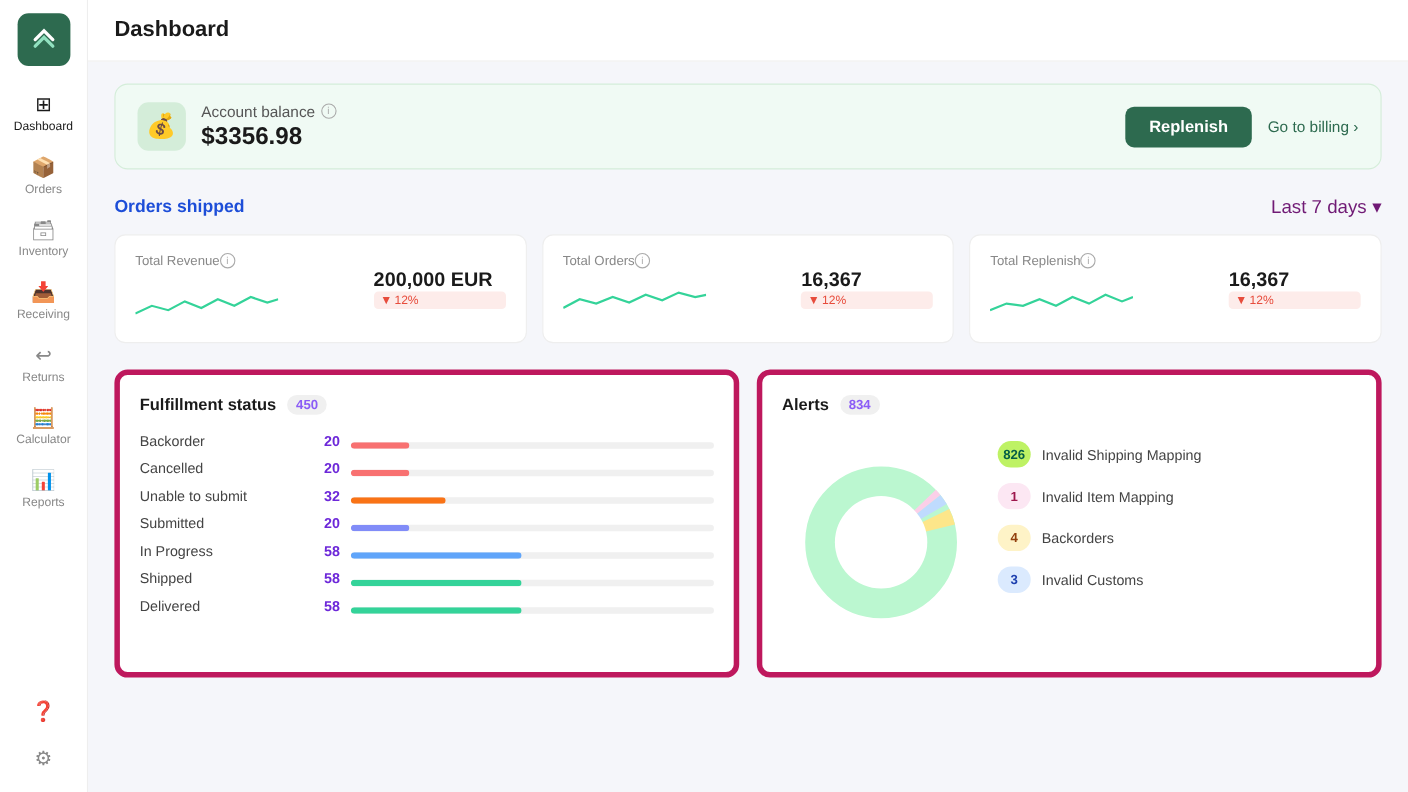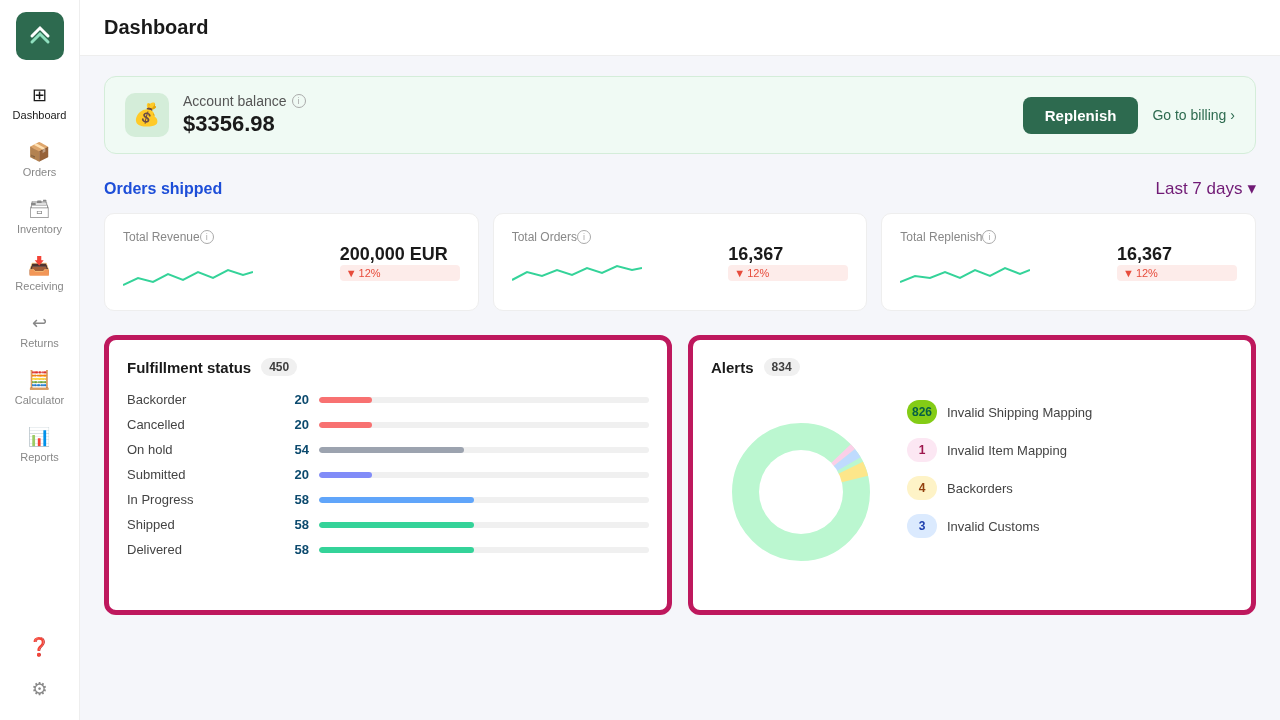--- a/index.html
+++ b/index.html
@@ -226,44 +226,44 @@
       gap: 10px;
       margin-bottom: 16px;
     }
     .panel-title {
       font-size: 15px;
       font-weight: 600;
       color: #1a1a1a;
     }
     .badge {
       background: #f0f0f0;
-      color: #404040;
+      color: #8b5cf6;
       font-size: 12px;
       font-weight: 600;
       padding: 2px 8px;
       border-radius: 20px;
     }
 
     
     .fulfillment-row {
       display: flex;
-      align-items: center;
+      align-items: flex-end;
       gap: 10px;
       margin-bottom: 10px;
     }
     .f-label {
       font-size: 13px;
       color: #444;
       width: 140px;
       flex-shrink: 0;
     }
     .f-count {
       font-size: 13px;
       font-weight: 600;
-      color: #0c4a6e;
+      color: #6d28d9;
       width: 32px;
       text-align: right;
       flex-shrink: 0;
     }
     .bar-track {
       flex: 1;
       height: 6px;
       background: #f0f0f0;
       border-radius: 3px;
       overflow: hidden;
@@ -496,24 +496,24 @@
     </div>
   </div>
             <div class="fulfillment-row">
     <span class="f-label">Cancelled</span>
     <span class="f-count">20</span>
     <div class="bar-track">
       <div class="bar-fill" style="width:16%;background:#f87171"></div>
     </div>
   </div>
             <div class="fulfillment-row">
-    <span class="f-label">On hold</span>
-    <span class="f-count">54</span>
-    <div class="bar-track">
-      <div class="bar-fill" style="width:44%;background:#9ca3af"></div>
+    <span class="f-label">Unable to submit</span>
+    <span class="f-count">32</span>
+    <div class="bar-track">
+      <div class="bar-fill" style="width:26%;background:#f97316"></div>
     </div>
   </div>
             <div class="fulfillment-row">
     <span class="f-label">Submitted</span>
     <span class="f-count">20</span>
     <div class="bar-track">
       <div class="bar-fill" style="width:16%;background:#818cf8"></div>
     </div>
   </div>
             <div class="fulfillment-row">
@@ -554,21 +554,21 @@
               <circle cx="80" cy="80" r="55" fill="none" stroke="#fde68a" stroke-width="28" stroke-dasharray="12 334" stroke-dashoffset="-320"></circle>
 
               <circle cx="80" cy="80" r="55" fill="none" stroke="#bfdbfe" stroke-width="28" stroke-dasharray="8 338" stroke-dashoffset="-308"></circle>
 
               <circle cx="80" cy="80" r="55" fill="none" stroke="#fbcfe8" stroke-width="28" stroke-dasharray="5 341" stroke-dashoffset="-303"></circle>
               <circle cx="80" cy="80" r="42" fill="white"></circle>
             </svg>
           </div>
           <div class="alert-list" id="alert-items">
               <div class="alert-item">
-    <span class="alert-badge" style="background:#84cc16;color:#065f46">826</span>
+    <span class="alert-badge" style="background:#bef264;color:#065f46">826</span>
     <span class="alert-text">Invalid Shipping Mapping</span>
   </div>
               <div class="alert-item">
     <span class="alert-badge" style="background:#fce7f3;color:#9d174d">1</span>
     <span class="alert-text">Invalid Item Mapping</span>
   </div>
               <div class="alert-item">
     <span class="alert-badge" style="background:#fef3c7;color:#92400e">4</span>
     <span class="alert-text">Backorders</span>
   </div>

